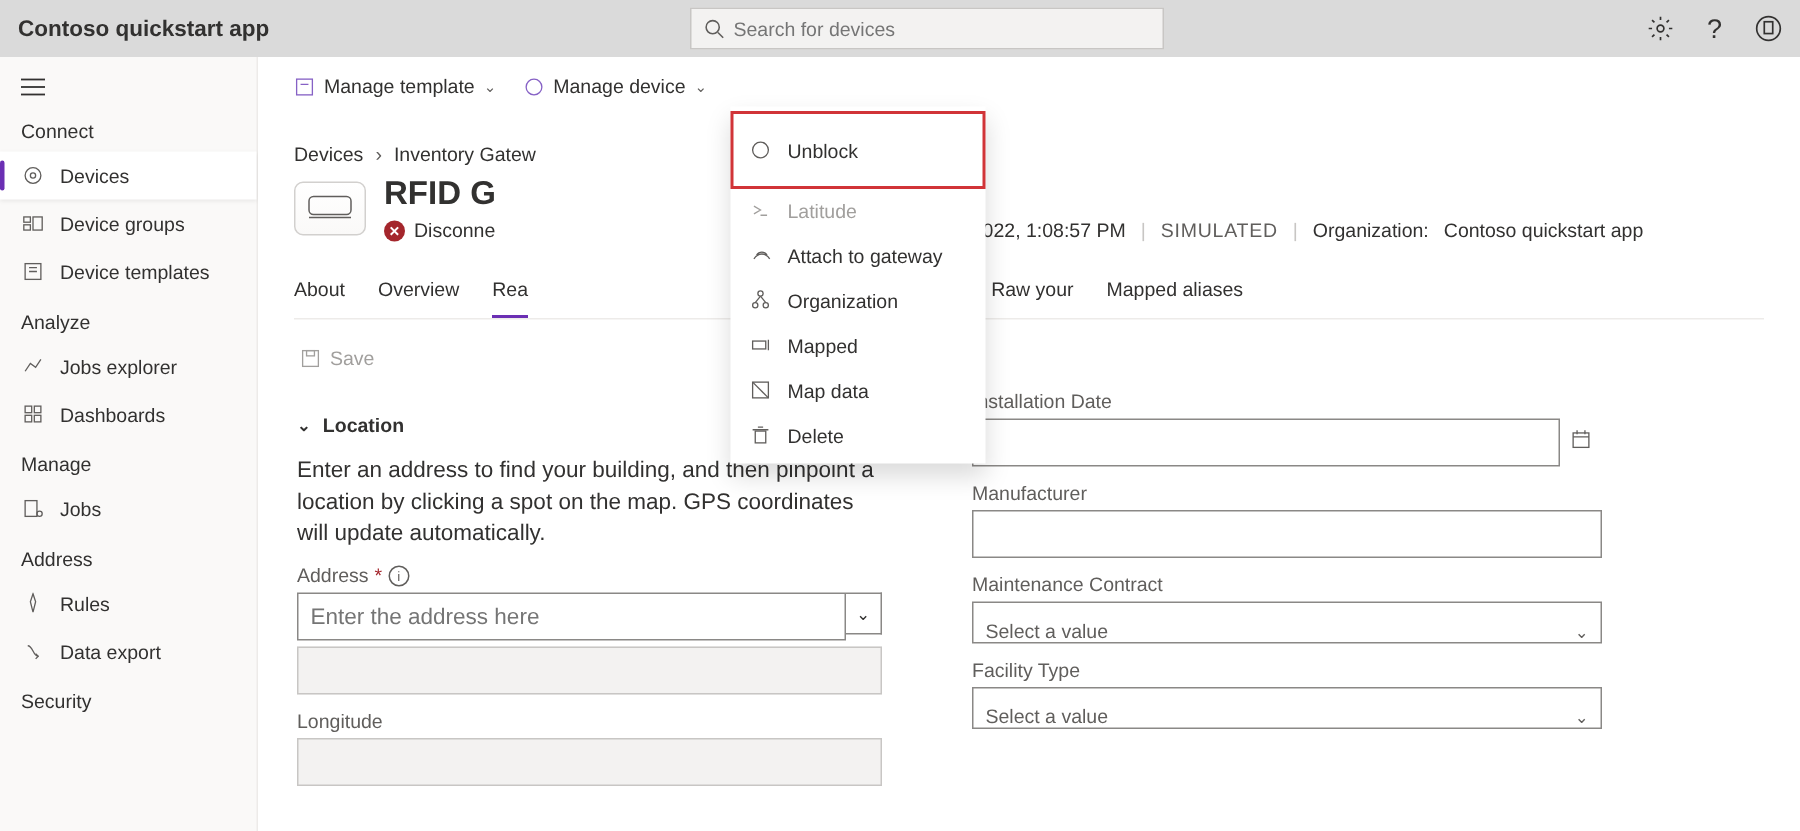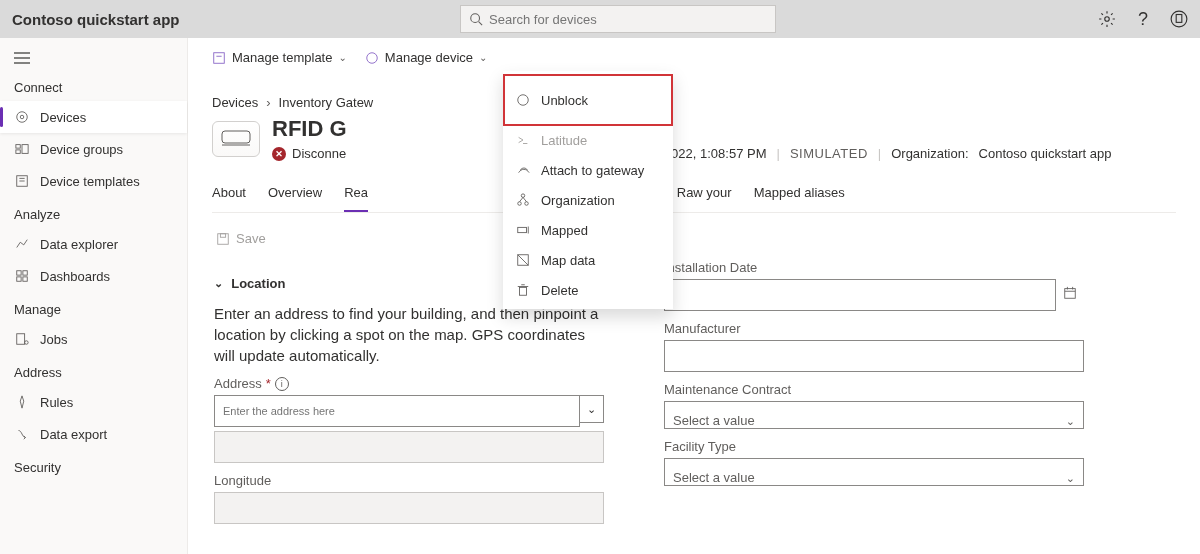--- a/index.html
+++ b/index.html
@@ -9,21 +9,21 @@
   .topbar { height: 38px; background: #dadada; display: flex; align-items: center; padding: 0 12px; gap: 12px; }
   .app-title { font-size: 15px; font-weight: 600; color: #323130; flex: 0 0 auto; }
   .search-wrap { margin-left: auto; margin-right: auto; position: absolute; left: 460px; top: 5px; }
   .search-box { display: flex; align-items: center; background: #f3f2f1; border: 1px solid #c8c6c4; width: 316px; height: 28px; padding: 0 8px; gap: 6px; }
   .search-box input { border: none; background: transparent; flex: 1; font-size: 13px; outline: none; color: #000000; }
   .topbar-icons { margin-left: auto; display: flex; gap: 18px; align-items: center; color: #323130; }
   .topbar-icons .icn { width: 18px; height: 18px; display: inline-flex; align-items: center; justify-content: center; cursor: pointer; }
 
   
   .layout { display: flex; height: calc(554px - 38px); }
-  .sidebar { width: 188px; background: #faf9f8; border-right: 1px solid #edebe9; padding-top: 8px; }
+  .sidebar { width: 172px; background: #faf9f8; border-right: 1px solid #edebe9; padding-top: 8px; }
   .hamburger { padding: 6px 14px; cursor: pointer; }
   .nav-section { font-size: 13px; color: #323130; padding: 10px 14px 6px; font-weight: 400; }
   .nav-item { display: flex; align-items: center; gap: 10px; padding: 8px 14px 8px 14px; font-size: 13px; color: #323130; cursor: pointer; position: relative; }
   .nav-item.active { background: #fff; box-shadow: 0 1px 3px rgba(0,0,0,.08); }
   .nav-item.active::before { content:""; position:absolute; left:0; top:6px; bottom:6px; width:3px; background:#6b2fb3; border-radius:2px; }
   .nav-item .icn { width:16px; height:16px; display:inline-flex; align-items:center; justify-content:center; color:#605e5c; flex-shrink:0; }
 
   .main { flex: 1; background: #fff; padding: 12px 24px 0 24px; position: relative; overflow: hidden; }
   .cmd-bar { display: flex; align-items: center; gap: 18px; font-size: 13px; color:#323130; }
   .cmd-item { display: flex; align-items: center; gap: 6px; cursor: pointer; }
@@ -49,21 +49,21 @@
   .form-area { margin-top:14px; padding: 0 2px 20px; }
   .save-btn { display:inline-flex; align-items:center; gap:6px; font-size:13px; color:#a19f9d; cursor:default; padding:4px 2px; border:none; background:none; }
   .section-head { display:flex; align-items:center; gap:8px; margin-top:16px; font-size:13px; font-weight:600; }
   .form-cols { display:flex; gap:60px; margin-top:10px; }
   .col { flex: 0 0 390px; }
   .col.right { flex: 0 0 420px; }
   .helper { font-size:15px; color:#323130; line-height:1.4; margin-bottom:10px; }
   .field-label { font-size:13px; color:#605e5c; margin-top:10px; display:flex; align-items:center; gap:4px; }
   .req { color:#a4262c; }
   .info-circ { width:14px;height:14px;border:1px solid #605e5c;border-radius:50%;display:inline-flex;align-items:center;justify-content:center;font-size:9px;color:#605e5c; }
-  .text-input { width:100%; height:28px; border:1px solid #8a8886; padding:15px 8px; font-size:11px; margin-top:4px; background:#fff; }
+  .text-input { width:100%; height:28px; border:1px solid #8a8886; padding:15px 8px; font-size:15px; margin-top:4px; background:#fff; }
   .text-input.readonly { background:#f3f2f1; border:1px solid #c8c6c4; color:#605e5c; }
   .date-input { display:flex; }
   .date-input input { flex:1; }
   .date-input .cal { width:28px; display:flex;align-items:center;justify-content:center;border-left:none; }
   .select { width:100%; height:28px; border:1px solid #8a8886; padding:0 8px; font-size:13px; margin-top:4px; background:#fff; display:flex; align-items:flex-end; justify-content:space-between; cursor:pointer; }
   .select.open-style { color:#605e5c; }
   .addr-row { display:flex; }
   .addr-row input { flex:1; }
   .addr-row .chev-box { width:24px; border:1px solid #8a8886; border-left:none; display:flex; align-items:center; justify-content:center; background:#fff; }
 
@@ -149,21 +149,21 @@
         </span>
       <span>Device templates</span>
     </div>
     <div class="nav-section">Analyze</div>
     <div class="nav-item">
       <span class="icn">
           <svg width="14" height="14" viewBox="0 0 16 16">
             <polyline points="2,12 6,6 10,9 14,3" fill="none" stroke="#605e5c"></polyline>
           </svg>
         </span>
-      <span>Data explorer</span>
+      <span>Jobs explorer</span>
     </div>
     <div class="nav-item">
       <span class="icn">
           <svg width="14" height="14" viewBox="0 0 16 16">
             <rect x="2" y="2" width="5" height="5" fill="none" stroke="#605e5c"></rect>
             <rect x="9" y="2" width="5" height="5" fill="none" stroke="#605e5c"></rect>
             <rect x="2" y="9" width="5" height="5" fill="none" stroke="#605e5c"></rect>
             <rect x="9" y="9" width="5" height="5" fill="none" stroke="#605e5c"></rect>
           </svg>
         </span>

